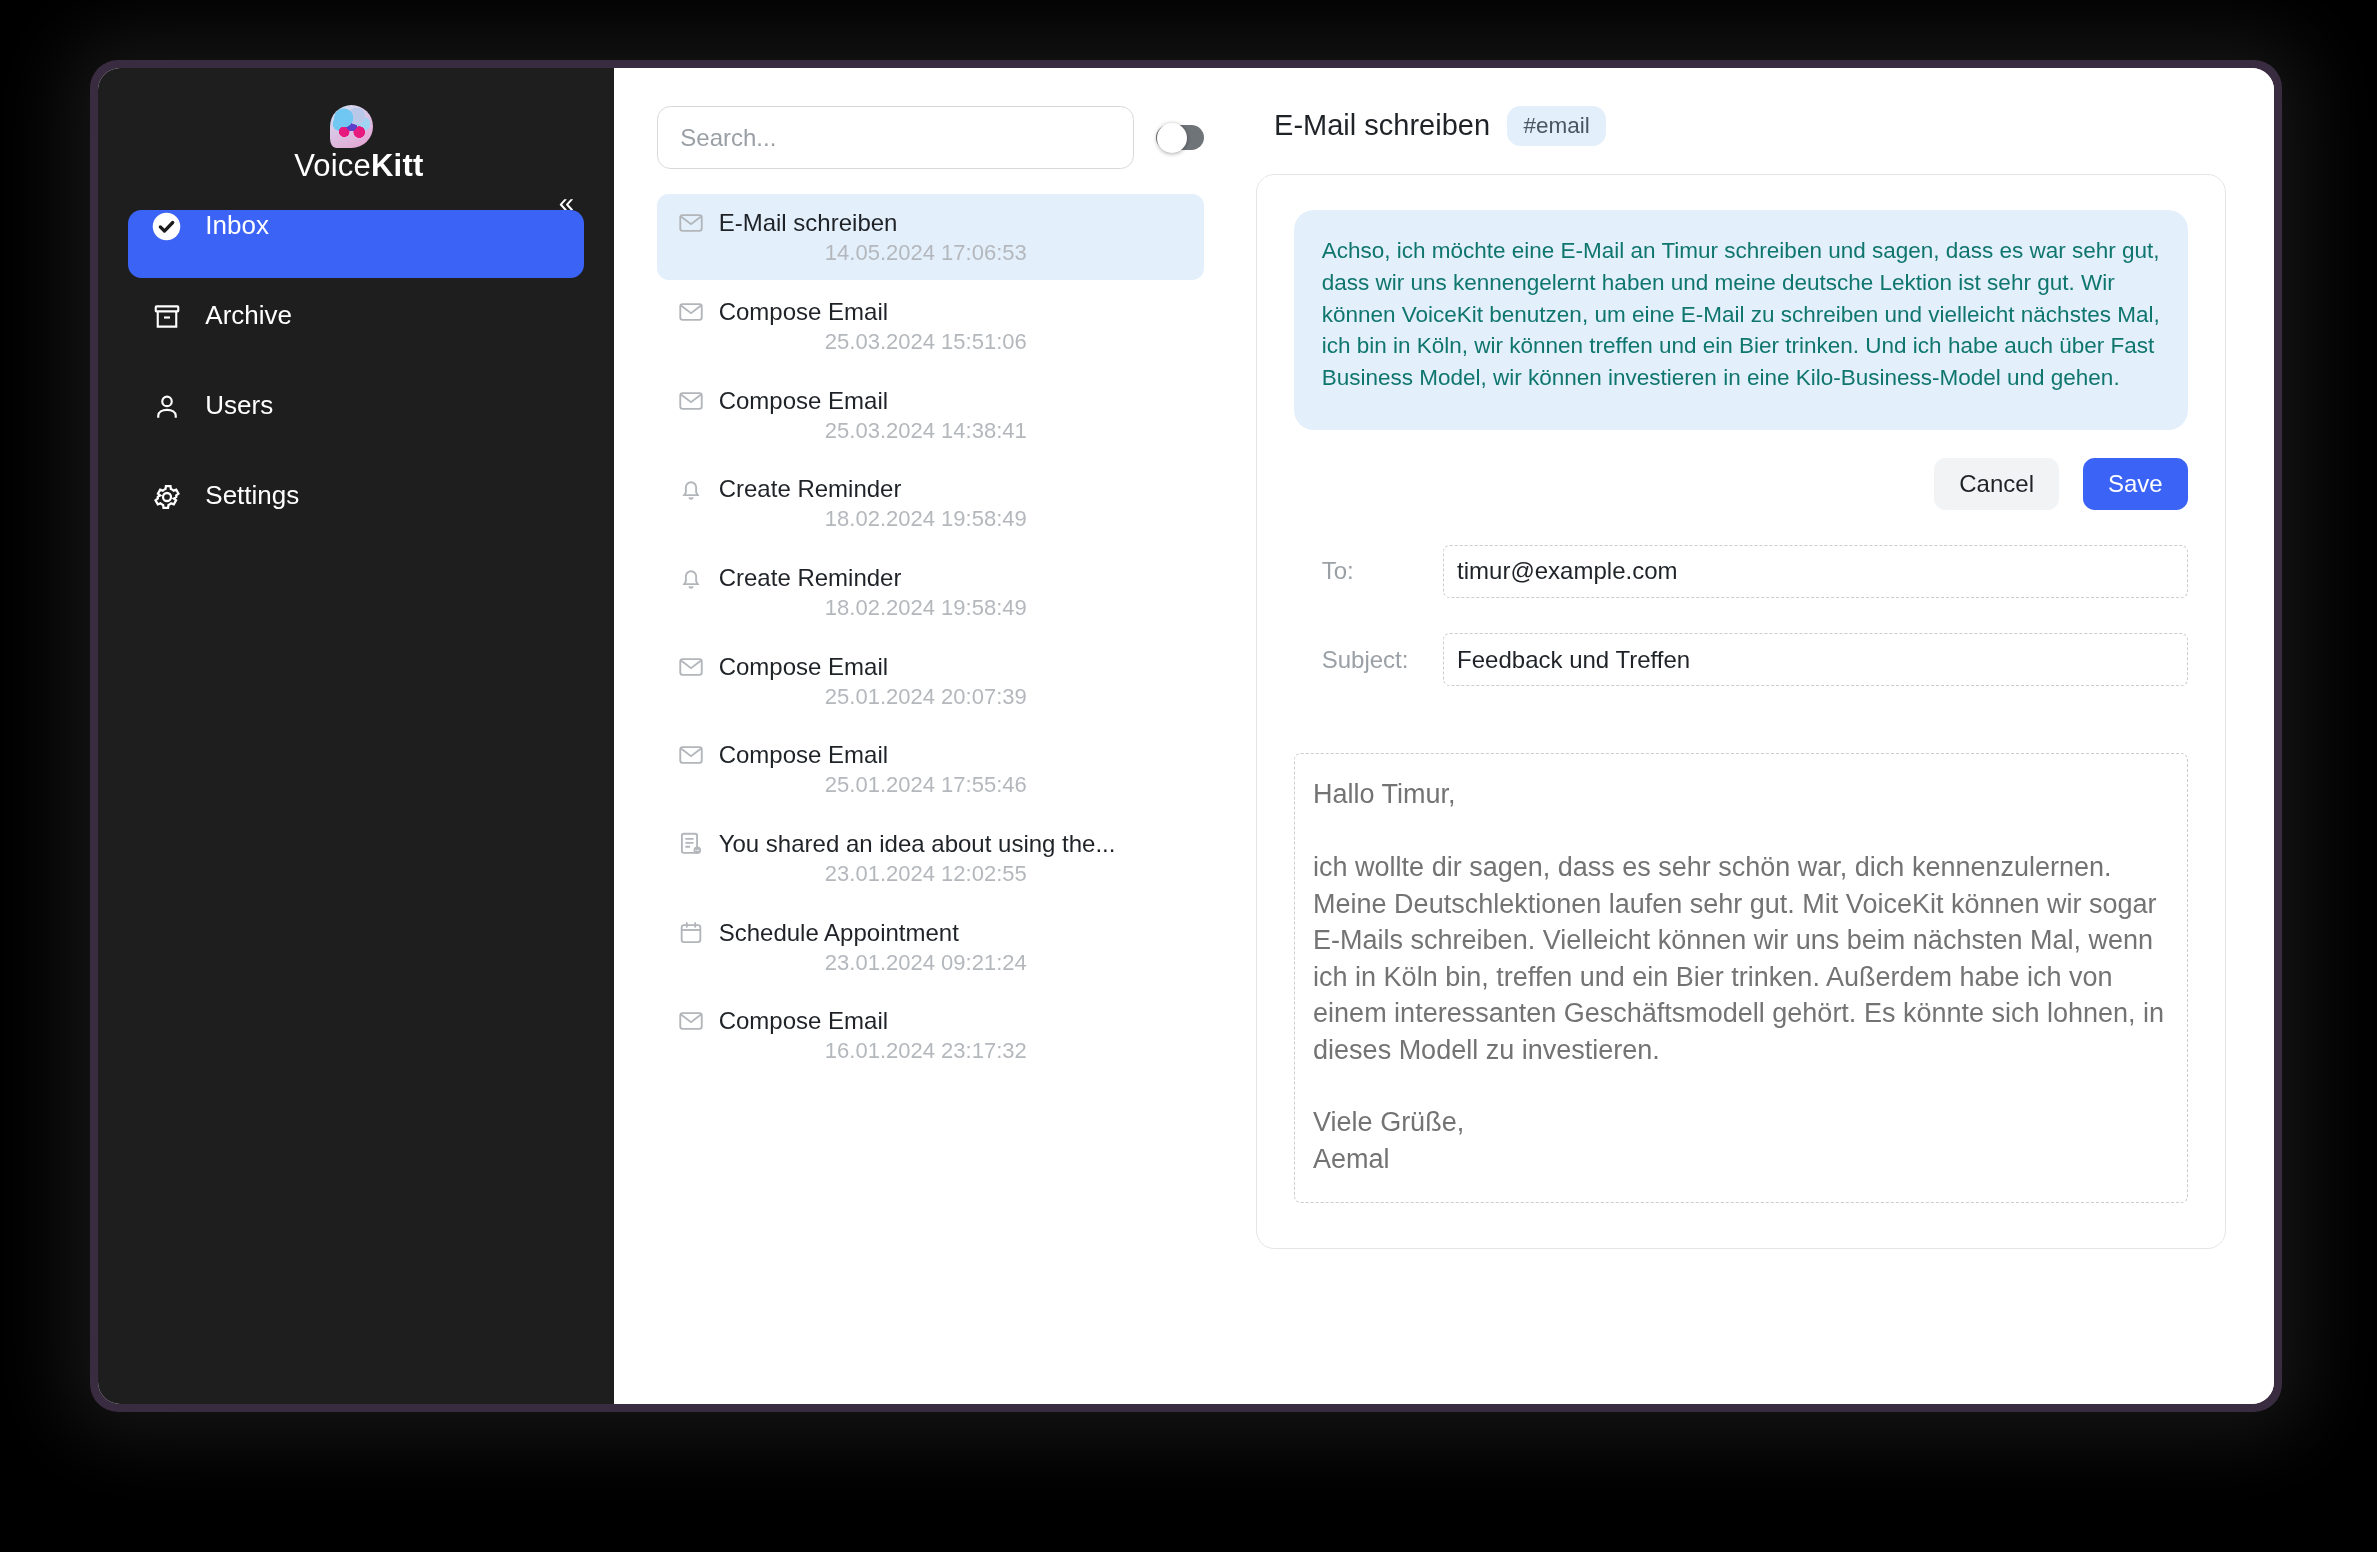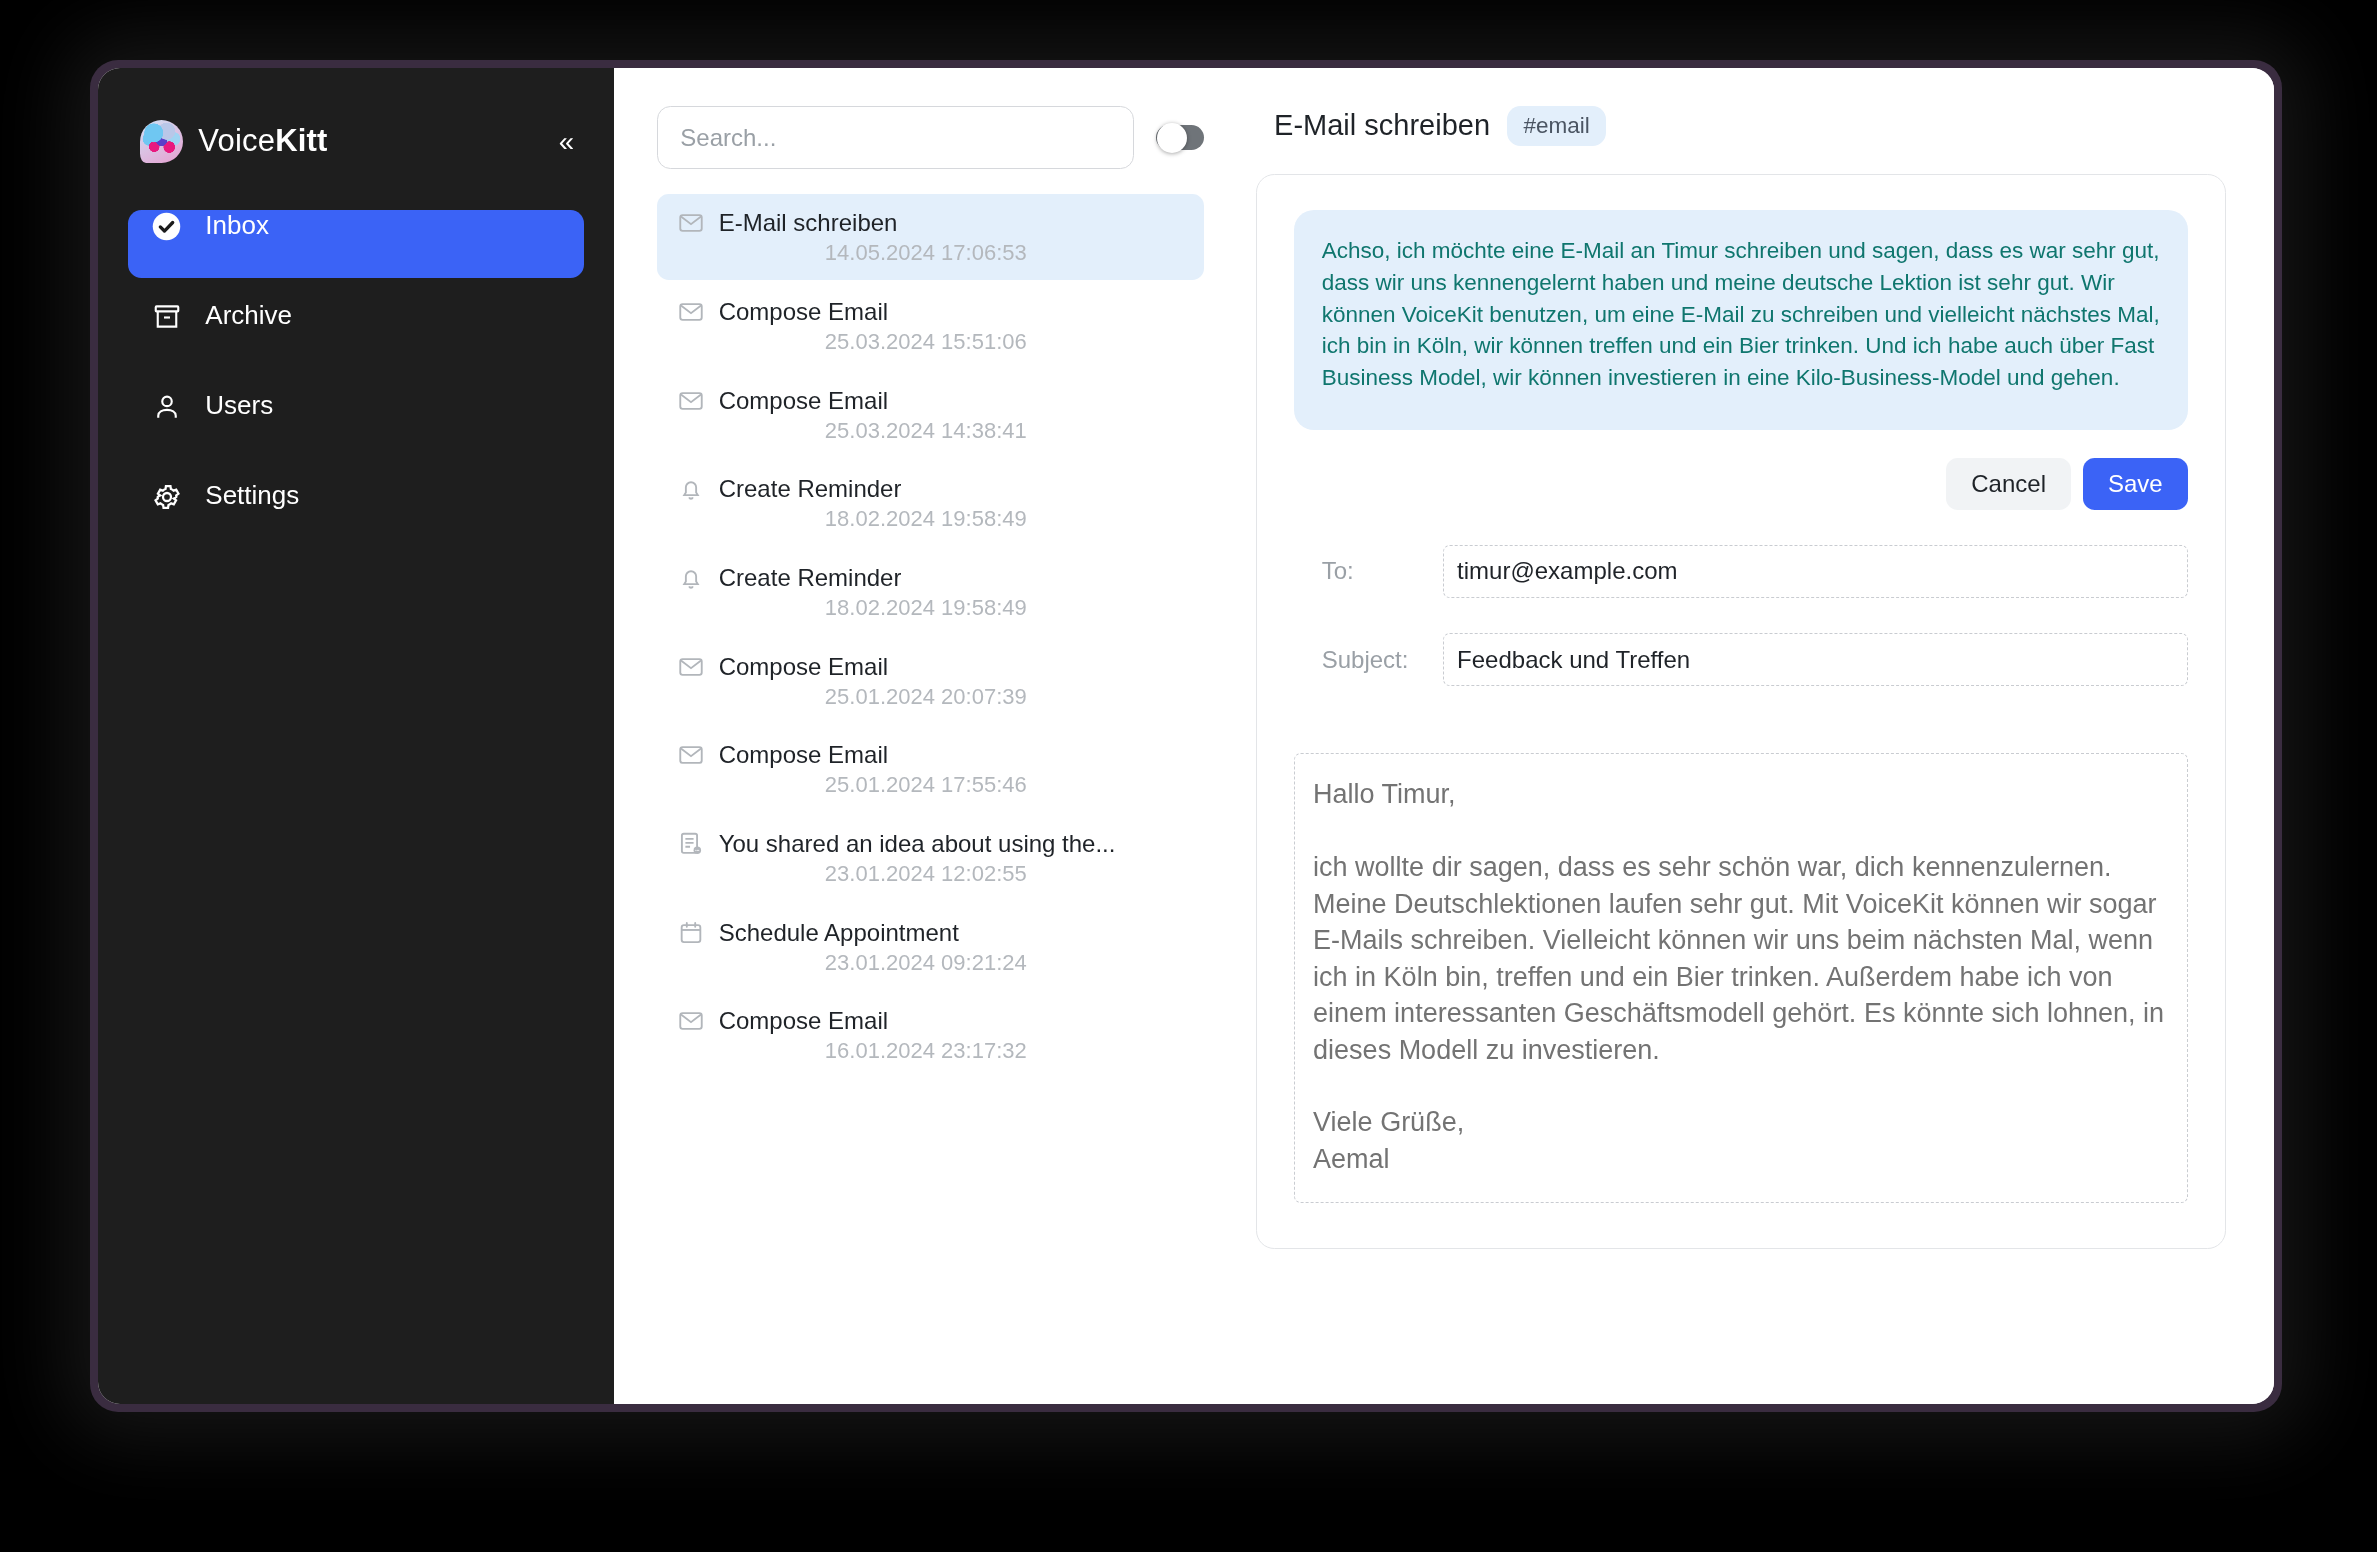--- a/index.html
+++ b/index.html
@@ -35,20 +35,21 @@
     display: flex;
     flex-direction: column;
     flex: 0 0 516px;
     padding: 37px 0 33px 0;
     position: relative;
   }
   #brand-row {
     display: flex; align-items: center;
     padding: 0 37px 0 42px;
     height: 72px;
+    flex-direction: column;
   }
   #brand-logo {
     width: 43px; height: 43px;
     flex: 0 0 43px;
     position: relative;
     margin-right: 15px;
   }
   #brand-logo .bubble {
     position: absolute; inset: 0;
     background:
@@ -208,21 +209,21 @@
   }
   #transcript {
     background: #e3effb;
     border-radius: 20px;
     padding: 25px 28px 36px 28px;
     font-size: 22.5px;
     line-height: 1.42;
     color: #0f766e;
   }
   #action-row {
-    display: flex; justify-content: flex-end; gap: 12px;
+    display: flex; justify-content: flex-end; gap: 24px;
     margin-top: 28px;
   }
   .btn {
     font-size: 24px;
     border-radius: 11.7px;
     padding: 11.7px 25px;
     border: none;
     cursor: pointer;
     font-family: "Liberation Sans", sans-serif;
   }

